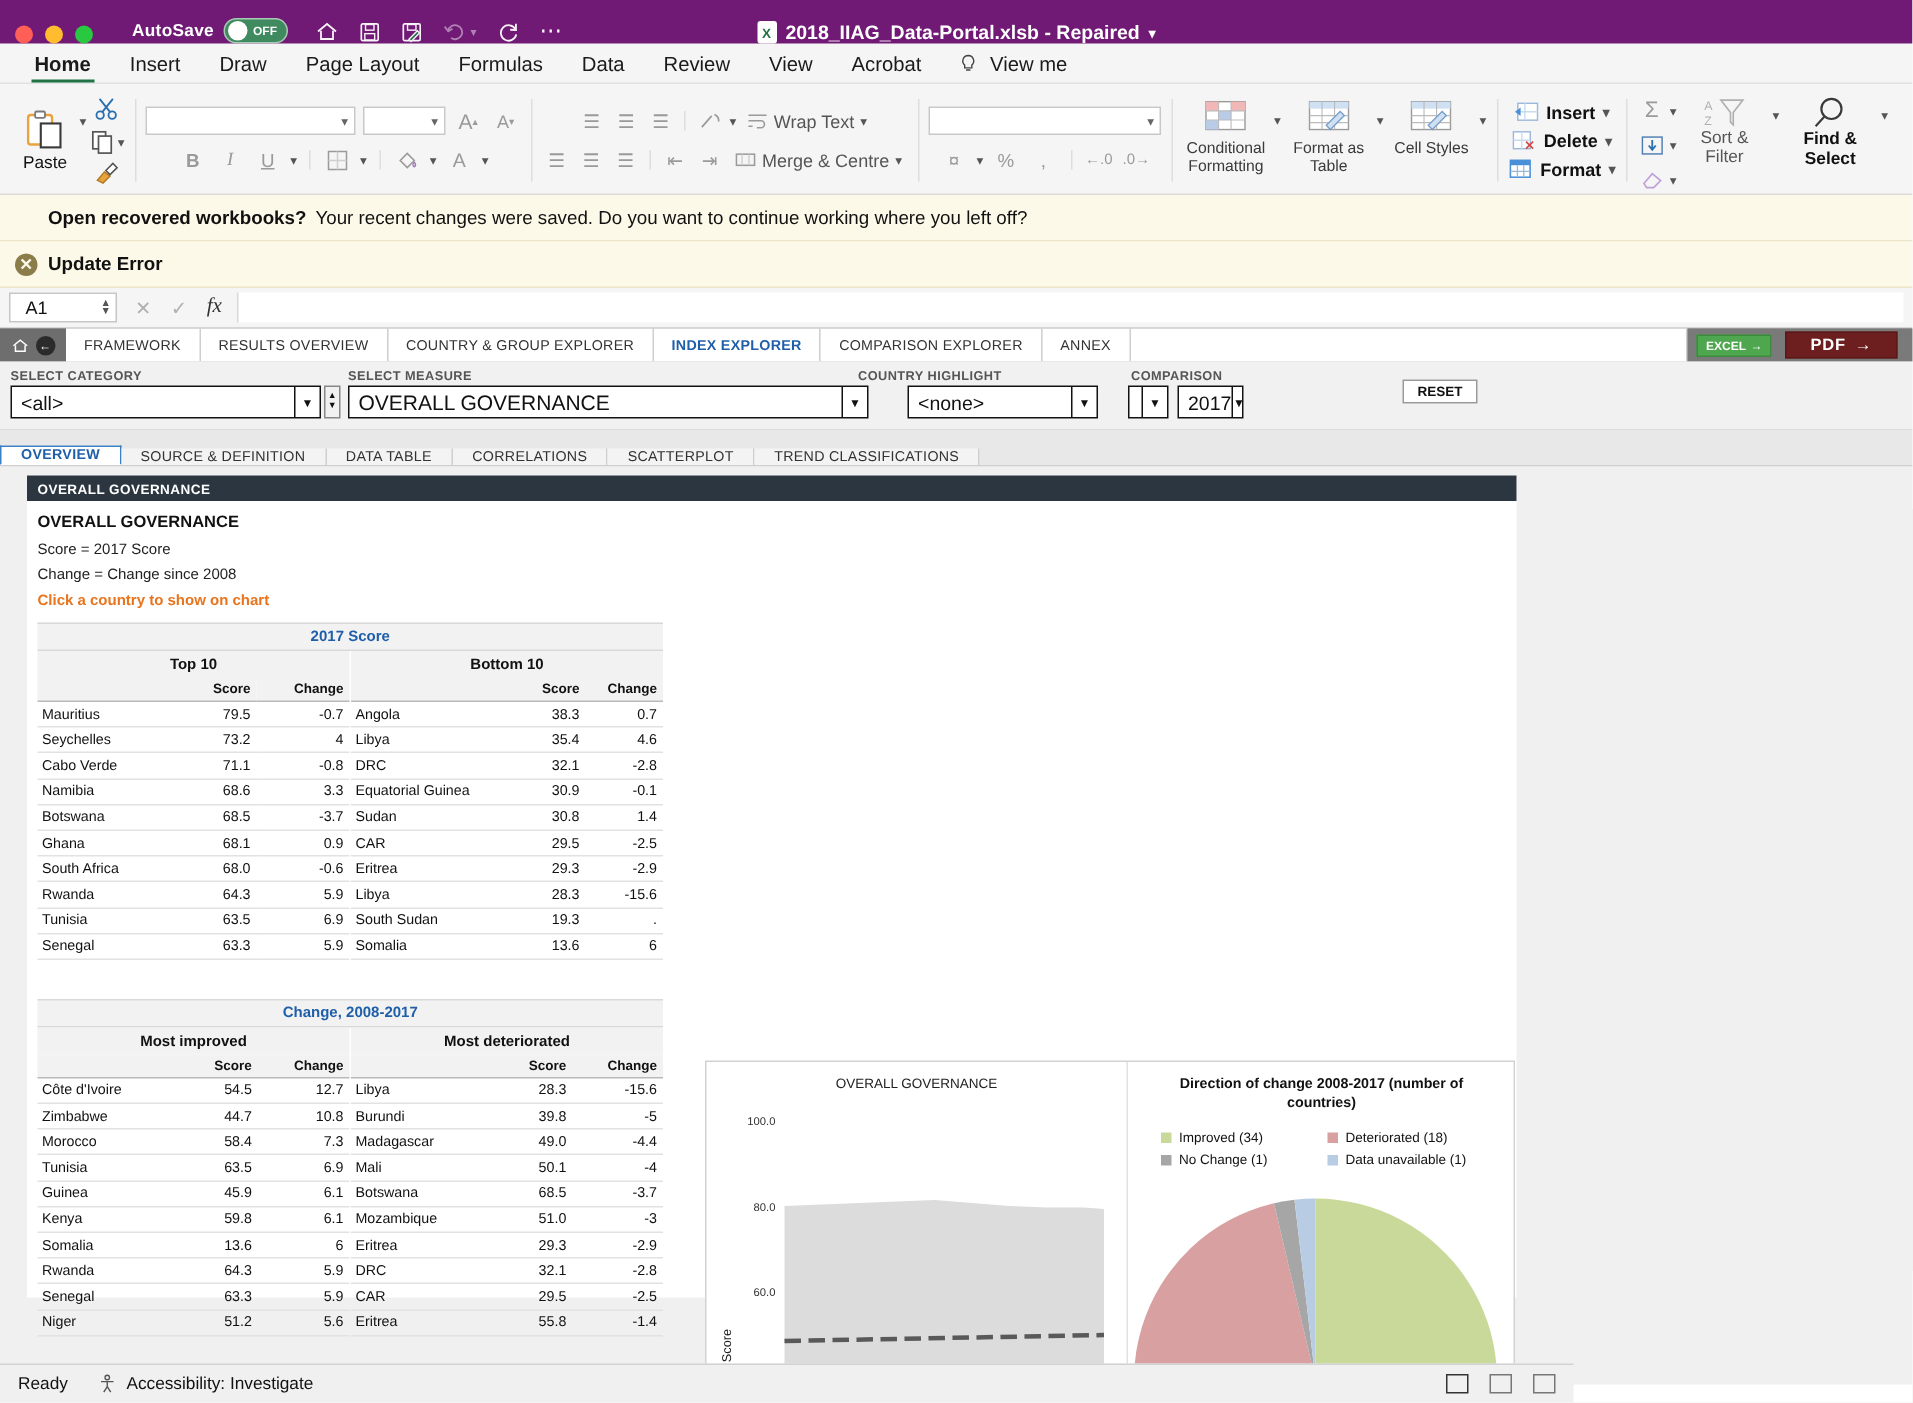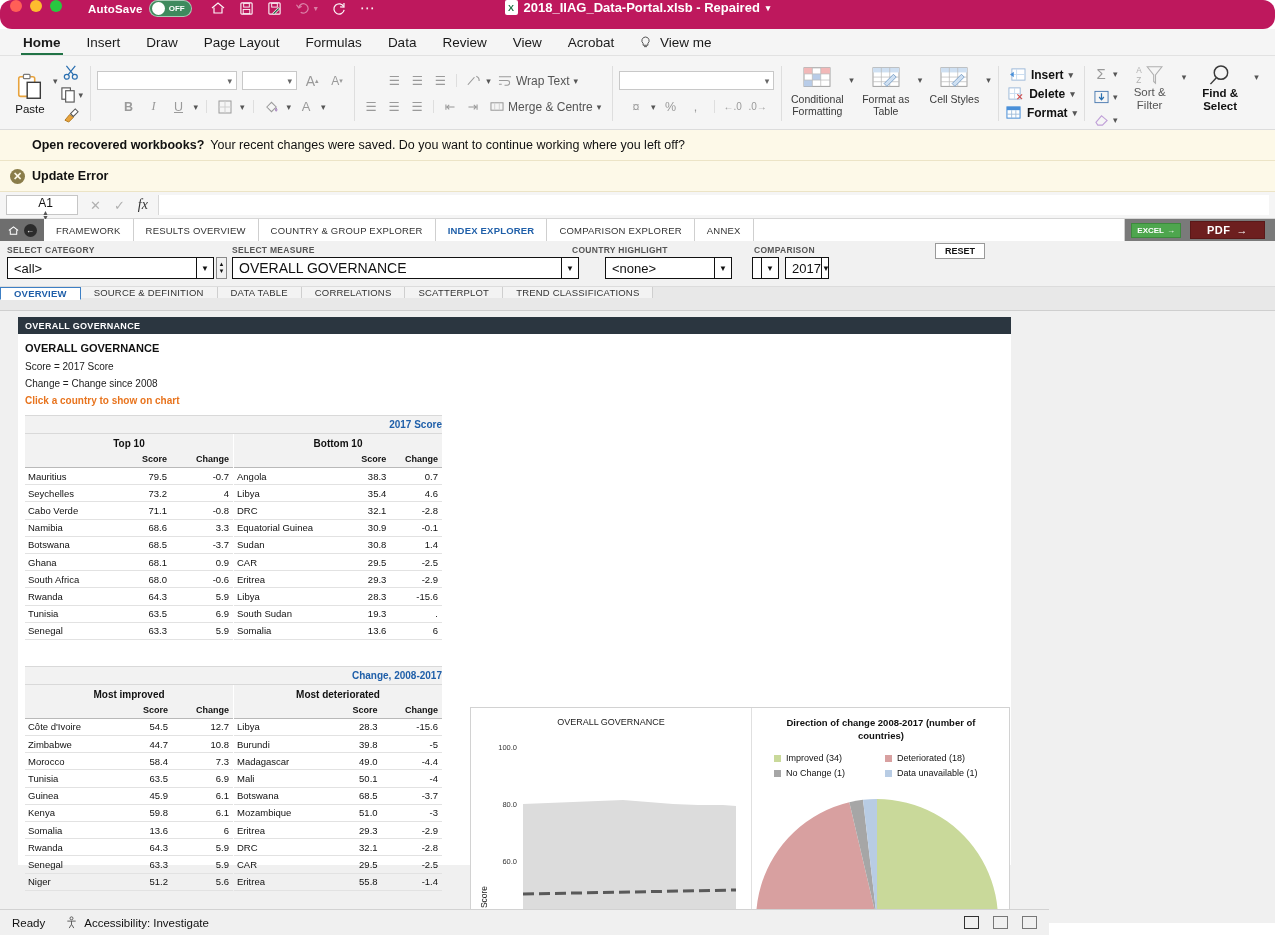--- a/index.html
+++ b/index.html
@@ -6,22 +6,22 @@
   html, body { margin:0; padding:0; }
   body {
     width:1275px; height:935px; overflow:hidden;
     font-family:"Liberation Sans", sans-serif;
     background:#ffffff; color:#111;
     -webkit-font-smoothing:antialiased;
   }
 
   
   .titlebar {
-    height:29px; background:#be185d; display:flex; align-items:flex-start;
-    padding:0 10px; position:relative; color:#fff;border-radius:12px;
+    height:29px; background:#701a75; display:flex; align-items:flex-end;
+    padding:0 10px; position:relative; color:#fff;
   }
   .traffic { display:flex; gap:8px; align-items:center; }
   .dot { width:12px; height:12px; border-radius:50%; }
   .dot.r{background:#ff5f57;} .dot.y{background:#febc2e;} .dot.g{background:#28c840;}
   .autosave-wrap{ display:flex; align-items:center; gap:6px; margin-left:26px; }
   .autosave-lbl{ font-size:11.5px; font-weight:600; letter-spacing:.2px; }
   .toggle{
     width:43px; height:17px; border-radius:9px; background:#3f8a5e;
     border:1px solid rgba(255,255,255,.55); position:relative; display:flex;
     align-items:center;
@@ -112,21 +112,21 @@
   }
 
   
   .formulabar{
     height:27px; background:#f5f5f5; display:flex; align-items:center;
     border-bottom:1px solid #d6d6d6; padding:0 6px; gap:6px;
   }
   .namebox{
     width:72px;height:20px;background:#fff;border:1px solid #c6c6c6;
     display:flex;align-items:center;justify-content:space-between;
-    padding:0 3px 0 10px;font-size:12px;flex-direction:column;
+    padding:0 3px 0 10px;font-size:12px;
   }
   .spin{ display:flex; flex-direction:column; line-height:5px; font-size:7px; color:#555;}
   .fbtns{ display:flex; align-items:center; gap:13px; padding-left:6px; color:#b0b0b0; font-size:13px;}
   .fx{ font-style:italic; font-family:"Liberation Serif", serif; color:#333; font-size:14px;}
   .finput{ flex:1; height:20px; background:#fff; border-left:1px solid #d8d8d8; margin-left:4px;}
 
   
   .navbar{
     height:22px; background:#7a7a7a; display:flex; align-items:stretch; font-size:9.5px;
   }
@@ -170,21 +170,21 @@
     display:flex; flex-direction:column; align-items:center; justify-content:center;
     font-size:6px; line-height:7px;
   }
   .resetbtn{
     position:absolute; background:#fff; border:1px solid #999; font-size:9px;
     font-weight:600; padding:2px 9px;
   }
 
   
   .subtabs{
-    height:24px; background:#e8e8e8; display:flex; align-items:flex-start; font-size:9.5px;
+    height:24px; background:#e8e8e8; display:flex; align-items:flex-end; font-size:9.5px;
     border-bottom:1px solid #cfcfcf;
   }
   .stab{
     background:#f3f3f3; border-right:1px solid #cfcfcf; display:flex; align-items:center;
     justify-content:center; padding:0 13px; letter-spacing:.2px; color:#333; cursor:default;
     white-space:nowrap;
   }
   .stab.active{ background:#fff; color:#1f5fa9; font-weight:700; border:1px solid #3d7fc4; border-bottom-color:#fff;}
   .stab-fill{ flex:1; background:#e8e8e8; }
 
@@ -198,21 +198,21 @@
     padding:4px 7px; height:17px;
   }
   .body-pad{ padding:8px 7px 0 7px; }
   .h-measure{ font-size:11px; font-weight:700; margin-bottom:7px;}
   .meta{ font-size:10px; margin-bottom:6px; color:#222;}
   .clicknote{ font-size:10px; font-weight:700; color:#e8741e; margin-bottom:9px;}
 
   
   .tblbox{ width:417px; }
   .tbl-band{
-    background:#f2f2f2; text-align:right; font-size:10px; font-weight:700; color:#1f5fa9;
+    background:#f2f2f2; text-align:center; font-size:10px; font-weight:700; color:#1f5fa9;
     padding:3px 0; border-top:1px solid #d9d9d9; border-bottom:1px solid #d9d9d9;
   }
   .two-tables{ display:flex; }
   .half{ width:208px; }
   .half + .half{ margin-left:1px; }
   .half-head{
     text-align:center; font-size:10px; font-weight:700; background:#f2f2f2; padding:4px 0 3px 0;
   }
   .dtable{ width:100%; border-collapse:collapse; font-size:9.5px; }
   .dtable th{
@@ -677,21 +677,21 @@
   <span class="flabel" style="left:754px; top:4px">COMPARISON</span>
   <div class="fsel" style="left:752px; top:16px; width:27px">
     <span></span>
     <span class="dd">▼</span>
   </div>
   <div class="fsel" style="left:785px; top:16px; width:44px">
     <span>2017</span>
     <span class="dd">▼</span>
   </div>
 
-  <div class="resetbtn" style="left:935px; top:2px">
+  <div class="resetbtn" style="left:935px; top:12px">
     <span>RESET</span>
   </div>
 </div>
 
 <div class="subtabs">
   <div class="stab active">
       <span>OVERVIEW</span>
     </div>
   <div class="stab">
       <span>SOURCE &amp; DEFINITION</span>

